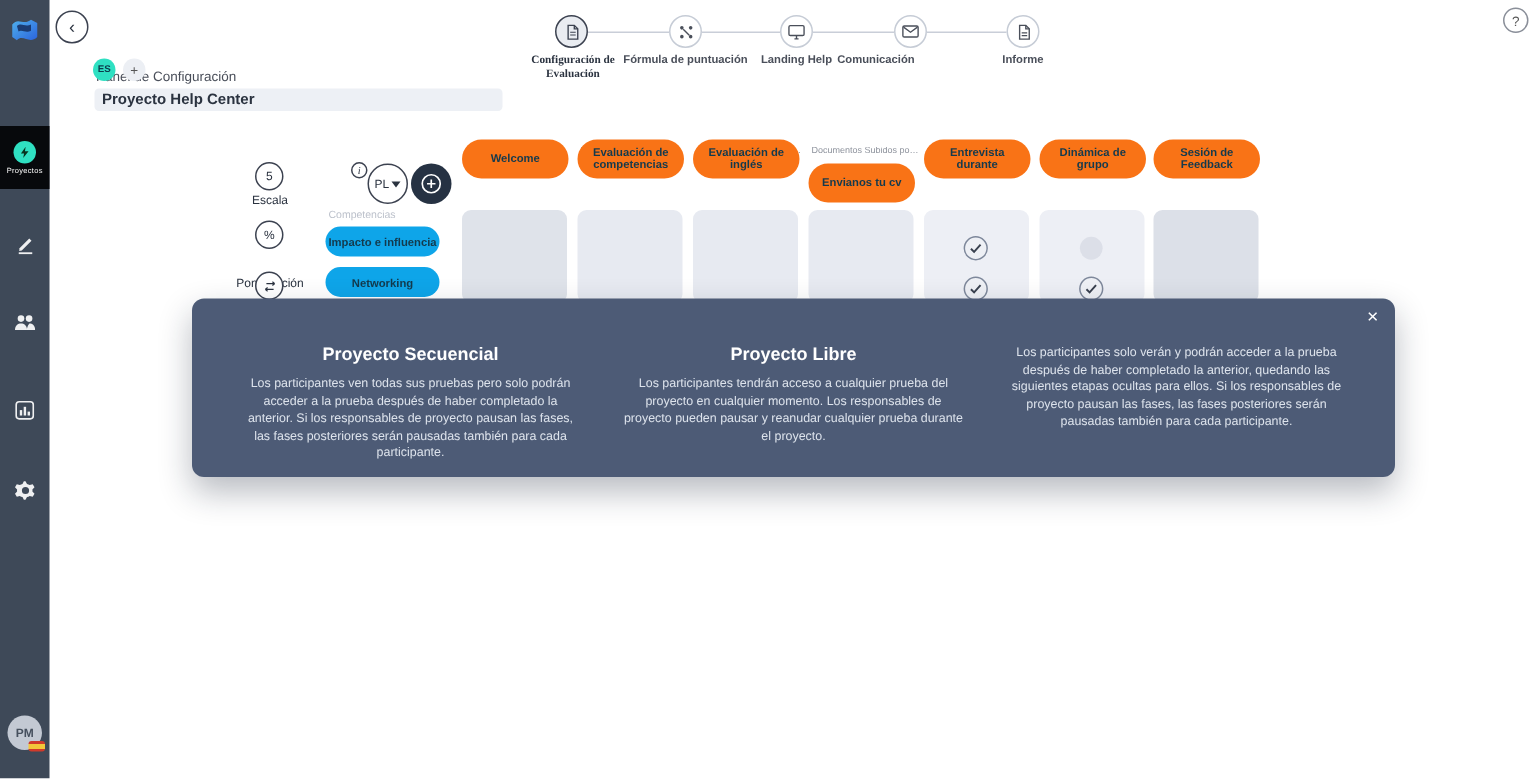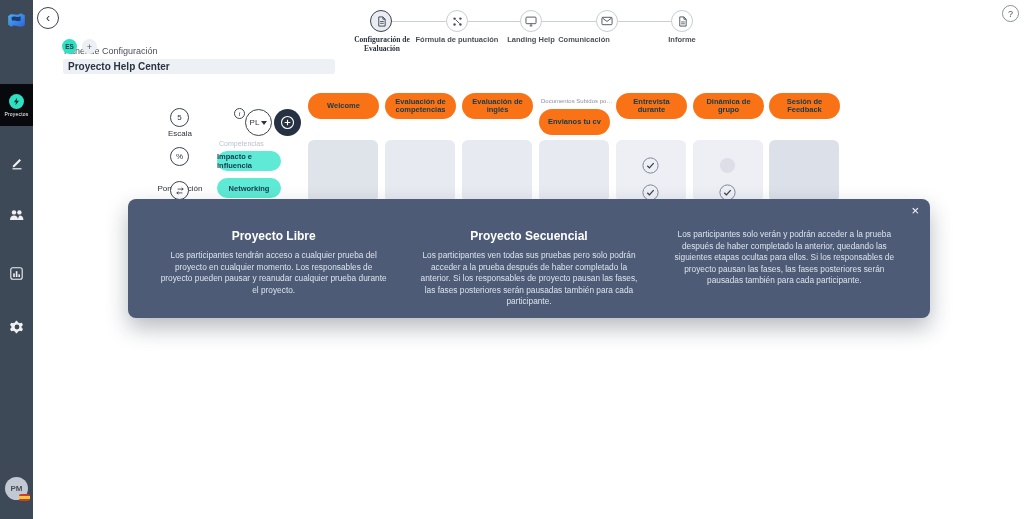--- a/index.html
+++ b/index.html
@@ -56,21 +56,21 @@
     font-size:7px; font-style:italic; font-family:"Liberation Serif", serif; color:#2b3340; cursor:pointer; }
   .pl-btn { position:absolute; left:245px; top:109px; width:27px; height:27px; border-radius:50%;
     border:1px solid #3c4250; background:#fff; display:flex; align-items:center; justify-content:center;
     gap:2px; font-size:8px; color:#2b3340; cursor:pointer; z-index:2; }
   .caret-down { width:0; height:0; border-left:3px solid transparent; border-right:3px solid transparent;
     border-top:4px solid #2b3340; }
   .add-phase-btn { position:absolute; left:274px; top:109px; width:27px; height:27px; border-radius:50%;
     background:#263243; display:flex; align-items:center; justify-content:center; cursor:pointer; z-index:2; }
 
   .comp-heading { position:absolute; left:219px; top:140px; font-size:7px; color:#bcc1cb; }
-  .comp-pill { position:absolute; left:217px; width:64px; height:20px; border-radius:10px; background:#5eead4;
+  .comp-pill { position:absolute; left:217px; width:76px; height:20px; border-radius:10px; background:#0ea5e9;
     display:flex; align-items:center; justify-content:center; font-size:7.5px; font-weight:bold; color:#143a4d; cursor:pointer; }
 
   .test-name { position:absolute; top:98px; width:72px; font-size:6px; color:#8d929c;
     white-space:nowrap; overflow:hidden; text-overflow:ellipsis; }
   .phase-pill { position:absolute; top:93px; width:71px; height:26px; border-radius:13px; background:#f97316;
     display:flex; align-items:center; justify-content:center; text-align:center; line-height:1.12;
     font-size:7.5px; font-weight:bold; color:#143a4d; padding:0 5px; cursor:pointer; }
   .grid-cell { position:absolute; top:140px; width:70px; height:62px; border-radius:6px; }
   .cell-a { background:#dfe3ea; } .cell-b { background:#e7eaf1; }
   .cell-c { background:#edeff5; } .cell-d { background:#dce0e8; }
@@ -286,25 +286,25 @@
       </svg>
   </div>
 
   <div class="phase-pill" style="left:769px;">Sesión de Feedback</div>
   <div class="grid-cell cell-d" style="left:769px;"></div>
 
   <div class="modal">
     <div class="modal-close">×</div>
 
     <div class="mode-col">
+      <div class="mode-title">Proyecto Secuencial</div>
+      <div class="mode-desc">Los participantes ven todas sus pruebas pero solo podrán acceder a la prueba después de haber completado la anterior. Si los responsables de proyecto pausan las fases, las fases posteriores serán pausadas también para cada participante.</div>
+    </div>
+    <div class="mode-col">
       <div class="mode-title">Proyecto Libre</div>
       <div class="mode-desc">Los participantes tendrán acceso a cualquier prueba del proyecto en cualquier momento. Los responsables de proyecto pueden pausar y reanudar cualquier prueba durante el proyecto.</div>
     </div>
     <div class="mode-col">
-      <div class="mode-title">Proyecto Secuencial</div>
-      <div class="mode-desc">Los participantes ven todas sus pruebas pero solo podrán acceder a la prueba después de haber completado la anterior. Si los responsables de proyecto pausan las fases, las fases posteriores serán pausadas también para cada participante.</div>
-    </div>
-    <div class="mode-col">
       <div class="mode-desc">Los participantes solo verán y podrán acceder a la prueba después de haber completado la anterior, quedando las siguientes etapas ocultas para ellos. Si los responsables de proyecto pausan las fases, las fases posteriores serán pausadas también para cada participante.</div>
     </div>
   </div>
 
 </div>
 
 </body></html>

